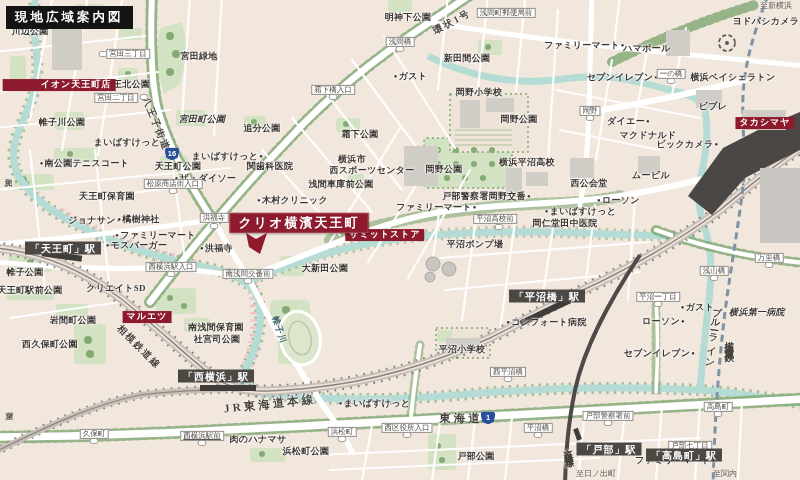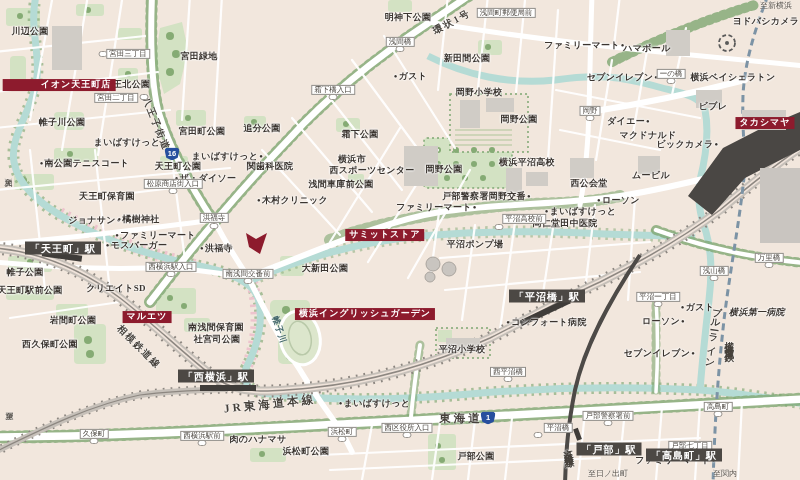--- a/index.html
+++ b/index.html
@@ -228,21 +228,21 @@
   </svg>
 
   <div id="labels">
       <div class="lbl p" style="left: 30px; top: 32px; transform: translate(-50%, -50%);">川辺公園</div>
       <div class="lbl b" style="left: 128px; top: 54px; transform: translate(-50%, -50%);">宮田三丁目</div>
       <div class="lbl p" style="left: 199px; top: 57px; transform: translate(-50%, -50%);">宮田緑地</div>
       <div class="lbl r" style="left: 59px; top: 85px; transform: translate(-50%, -50%); padding-left: 38px;">イオン天王町店</div>
       <div class="lbl p" style="left: 127px; top: 85px; transform: translate(-50%, -50%);">天王北公園</div>
       <div class="lbl b" style="left: 116px; top: 98px; transform: translate(-50%, -50%);">宮田二丁目</div>
       <div class="lbl p" style="left: 62px; top: 123px; transform: translate(-50%, -50%);">帷子川公園</div>
-      <div class="lbl p" style="left: 202px; top: 132px; transform: translate(-50%, -50%);">宮田町公園</div>
+      <div class="lbl p" style="left: 202px; top: 120px; transform: translate(-50%, -50%); font-style: italic;">宮田町公園</div>
       <div class="lbl s" style="left: 130px; top: 143px; transform: translate(-50%, -50%);">まいばすけっと<span class="dot">●</span></div>
       <div class="lbl rd" style="left: 156px; top: 124px; transform: translate(-50%, -50%) rotate(68deg);">八王子街道</div>
       <div class="lbl sh" style="left: 172px; top: 154px; transform: translate(-50%, -50%);">16</div>
       <div class="lbl s" style="left: 228px; top: 157px; transform: translate(-50%, -50%);">まいばすけっと<span class="dot">●</span></div>
       <div class="lbl p" style="left: 270px; top: 167px; transform: translate(-50%, -50%);">関歯科医院</div>
       <div class="lbl p" style="left: 408px; top: 18px; transform: translate(-50%, -50%);">明神下公園</div>
       <div class="lbl b" style="left: 400px; top: 42px; transform: translate(-50%, -50%);">浅間橋</div>
       <div class="lbl rd" style="left: 452px; top: 22px; transform: translate(-50%, -50%) rotate(-28deg);">環状1号</div>
       <div class="lbl b" style="left: 506px; top: 13px; transform: translate(-50%, -50%);">浅間町郵便局前</div>
       <div class="lbl p" style="left: 467px; top: 59px; transform: translate(-50%, -50%);">新田間公園</div>
@@ -265,80 +265,80 @@
       <div class="lbl s" style="left: 629px; top: 122px; transform: translate(-50%, -50%);">ダイエー<span class="dot">●</span></div>
       <div class="lbl r" style="left: 765px; top: 123px; transform: translate(-50%, -50%);">タカシマヤ</div>
       <div class="lbl p" style="left: 648px; top: 136px; transform: translate(-50%, -50%);">マクドナルド</div>
       <div class="lbl s" style="left: 688px; top: 145px; transform: translate(-50%, -50%);">ビックカメラ<span class="dot">●</span></div>
       <div class="lbl p" style="left: 651px; top: 176px; transform: translate(-50%, -50%);">ムービル</div>
       <div class="lbl p" style="left: 589px; top: 184px; transform: translate(-50%, -50%);">西公会堂</div>
       <div class="lbl p" style="left: 527px; top: 163px; transform: translate(-50%, -50%);">横浜平沼高校</div>
       <div class="lbl s" style="left: 487px; top: 197px; transform: translate(-50%, -50%);">戸部警察署岡野交番<span class="dot">●</span></div>
       <div class="lbl s" style="left: 618px; top: 201px; transform: translate(-50%, -50%);"><span class="dot">●</span>ローソン</div>
       <div class="lbl s" style="left: 437px; top: 208px; transform: translate(-50%, -50%);">ファミリーマート<span class="dot">●</span></div>
-      <div class="lbl b" style="left: 524px; top: 219px; transform: translate(-50%, -50%);">平沼高校前</div>
+      <div class="lbl b" style="left: 495px; top: 219px; transform: translate(-50%, -50%);">平沼高校前</div>
       <div class="lbl s" style="left: 580px; top: 212px; transform: translate(-50%, -50%);"><span class="dot">●</span>まいばすけっと</div>
       <div class="lbl p" style="left: 565px; top: 224px; transform: translate(-50%, -50%);">岡仁堂田中医院</div>
       <div class="lbl p" style="left: 448px; top: 245px; transform: translate(-50%, -50%); margin-left: 27px;">平沼ポンプ場</div>
       <div class="lbl st" style="left: 547px; top: 296px; transform: translate(-50%, -50%);">「平沼橋」駅</div>
       <div class="lbl b" style="left: 658px; top: 297px; transform: translate(-50%, -50%);">平沼一丁目</div>
       <div class="lbl s" style="left: 546px; top: 323px; transform: translate(-50%, -50%);"><span class="dot">●</span>コンフォート病院</div>
       <div class="lbl s" style="left: 664px; top: 322px; transform: translate(-50%, -50%);">ローソン<span class="dot">●</span></div>
       <div class="lbl s" style="left: 697px; top: 308px; transform: translate(-50%, -50%);"><span class="dot">●</span>ガスト</div>
       <div class="lbl s" style="left: 660px; top: 354px; transform: translate(-50%, -50%);">セブンイレブン<span class="dot">●</span></div>
       <div class="lbl p" style="left: 757px; top: 313px; transform: translate(-50%, -50%); font-style: italic;">横浜第一病院</div>
       <div class="lbl b" style="left: 769px; top: 258px; transform: translate(-50%, -50%);">万里橋</div>
       <div class="lbl b" style="left: 714px; top: 271px; transform: translate(-50%, -50%);">浅山橋</div>
       <div class="lbl rd vert" style="left: 729px; top: 340px; transform: translate(-50%, -50%);">横浜市営地下鉄</div>
       <div class="lbl rd vert" style="left: 714px; top: 332px; transform: translate(-50%, -50%) rotate(8deg);">ブルーライン</div>
       <div class="lbl p" style="left: 462px; top: 350px; transform: translate(-50%, -50%);">平沼小学校</div>
       <div class="lbl b" style="left: 508px; top: 372px; transform: translate(-50%, -50%);">西平沼橋</div>
-      <div class="lbl r" style="left: 365px; top: 314px; transform: translate(-50%, -50%);">横浜イングリッシュガーデン</div>
       <div class="lbl rv" style="left: 279px; top: 330px; transform: translate(-50%, -50%) rotate(72deg);">帷子川</div>
       <div class="lbl rd" style="left: 139px; top: 347px; transform: translate(-50%, -50%) rotate(45deg);">相模鉄道線</div>
       <div class="lbl st" style="left: 216px; top: 376px; transform: translate(-50%, -50%);">「西横浜」駅</div>
       <div class="lbl rd2" style="left: 270px; top: 404px; transform: translate(-50%, -50%) rotate(-6deg);">JR東海道本線</div>
       <div class="lbl s" style="left: 374px; top: 404px; transform: translate(-50%, -50%);"><span class="dot">●</span>まいばすけっと</div>
       <div class="lbl rd2" style="left: 461px; top: 418px; transform: translate(-50%, -50%);">東海道</div>
       <div class="lbl sh" style="left: 488px; top: 418px; transform: translate(-50%, -50%);">1</div>
       <div class="lbl b" style="left: 407px; top: 428px; transform: translate(-50%, -50%);">西区役所入口</div>
       <div class="lbl b" style="left: 342px; top: 432px; transform: translate(-50%, -50%);">浜松町</div>
       <div class="lbl p" style="left: 258px; top: 440px; transform: translate(-50%, -50%);">肉のハナマサ</div>
       <div class="lbl p" style="left: 303px; top: 452px; transform: translate(-50%, -50%); padding-left: 6px;">浜松町公園</div>
       <div class="lbl p" style="left: 476px; top: 457px; transform: translate(-50%, -50%);">戸部公園</div>
       <div class="lbl b" style="left: 94px; top: 434px; transform: translate(-50%, -50%);">久保町</div>
-      <div class="lbl b" style="left: 202px; top: 436px; transform: translate(-50%, -50%);">西横浜駅前</div>
+      <div class="lbl b" style="left: 202px; top: 436px; transform: translate(-50%, -50%); text-decoration: underline;">西横浜駅前</div>
       <div class="lbl d vert" style="left: 8px; top: 406px; transform: translate(-50%, -50%);">至戸塚</div>
       <div class="lbl d vert" style="left: 7px; top: 172px; transform: translate(-50%, -50%);">至大和</div>
       <div class="lbl b" style="left: 608px; top: 416px; transform: translate(-50%, -50%);">戸部警察署前</div>
       <div class="lbl st" style="left: 684px; top: 425px; transform: translate(-50%, -50%); margin-top: 30px;">「高島町」駅</div>
       <div class="lbl b" style="left: 718px; top: 407px; transform: translate(-50%, -50%);">高島町</div>
       <div class="lbl st" style="left: 609px; top: 449px; transform: translate(-50%, -50%);">「戸部」駅</div>
       <div class="lbl b" style="left: 690px; top: 446px; transform: translate(-50%, -50%);">戸部七丁目</div>
       <div class="lbl s" style="left: 676px; top: 461px; transform: translate(-50%, -50%);">ファミリーマート<span class="dot">●</span></div>
       <div class="lbl rd vert" style="left: 567px; top: 447px; transform: translate(-50%, -50%) rotate(-8deg);">京浜急行本線</div>
-      <div class="lbl d" style="left: 596px; top: 474px; transform: translate(-50%, -50%); margin-left: 12px;">至日ノ出町</div>
+      <div class="lbl d" style="left: 596px; top: 474px; transform: translate(-50%, -50%);">至日ノ出町</div>
       <div class="lbl d" style="left: 725px; top: 474px; transform: translate(-50%, -50%);">至関内</div>
-      <div class="lbl b" style="left: 558px; top: 428px; transform: translate(-50%, -50%);">平沼橋</div>
+      <div class="lbl b" style="left: 538px; top: 428px; transform: translate(-50%, -50%);">平沼橋</div>
       <div class="lbl s" style="left: 84px; top: 164px; transform: translate(-50%, -50%);"><span class="dot">●</span>南公園テニスコート</div>
       <div class="lbl p" style="left: 178px; top: 167px; transform: translate(-50%, -50%);">天王町公園</div>
       <div class="lbl s" style="left: 205px; top: 179px; transform: translate(-50%, -50%);"><span class="dot">●</span>ザ・ダイソー</div>
       <div class="lbl b" style="left: 173px; top: 184px; transform: translate(-50%, -50%);">松原商店街入口</div>
       <div class="lbl p" style="left: 107px; top: 197px; transform: translate(-50%, -50%);">天王町保育園</div>
       <div class="lbl s" style="left: 95px; top: 221px; transform: translate(-50%, -50%);">ジョナサン<span class="dot">●</span></div>
       <div class="lbl s" style="left: 138px; top: 220px; transform: translate(-50%, -50%);"><span class="dot">●</span>橘樹神社</div>
       <div class="lbl s" style="left: 155px; top: 236px; transform: translate(-50%, -50%);"><span class="dot">●</span>ファミリーマート</div>
       <div class="lbl s" style="left: 136px; top: 246px; transform: translate(-50%, -50%);"><span class="dot">●</span>モスバーガー</div>
       <div class="lbl st" style="left: 63px; top: 248px; transform: translate(-50%, -50%);">「天王町」駅</div>
       <div class="lbl p" style="left: 25px; top: 273px; transform: translate(-50%, -50%);">帷子公園</div>
       <div class="lbl p" style="left: 30px; top: 291px; transform: translate(-50%, -50%);">天王町駅前公園</div>
       <div class="lbl p" style="left: 116px; top: 289px; transform: translate(-50%, -50%);">クリエイトSD</div>
       <div class="lbl b" style="left: 171px; top: 267px; transform: translate(-50%, -50%);">西横浜駅入口</div>
       <div class="lbl b" style="left: 214px; top: 218px; transform: translate(-50%, -50%);">洪福寺</div>
       <div class="lbl s" style="left: 216px; top: 249px; transform: translate(-50%, -50%);"><span class="dot">●</span>洪福寺</div>
+      <div class="lbl m" style="left: 299px; top: 223px; transform: translate(-50%, -50%);">クリオ横濱天王町</div>
       <div class="lbl s" style="left: 292px; top: 201px; transform: translate(-50%, -50%);"><span class="dot">●</span>木村クリニック</div>
       <div class="lbl p" style="left: 352px; top: 160px; transform: translate(-50%, -50%);">横浜市</div>
       <div class="lbl p" style="left: 372px; top: 171px; transform: translate(-50%, -50%);">西スポーツセンター</div>
       <div class="lbl p" style="left: 341px; top: 185px; transform: translate(-50%, -50%);">浅間車庫前公園</div>
       <div class="lbl r" style="left: 385px; top: 235px; transform: translate(-50%, -50%);">サミットストア</div>
       <div class="lbl p" style="left: 325px; top: 269px; transform: translate(-50%, -50%);">大新田公園</div>
       <div class="lbl b" style="left: 248px; top: 274px; transform: translate(-50%, -50%);">南浅間交番前</div>
       <div class="lbl p" style="left: 217px; top: 300px; transform: translate(-50%, -50%); margin-top: 40px;">社宮司公園</div>
       <div class="lbl r" style="left: 147px; top: 317px; transform: translate(-50%, -50%);">マルエツ</div>
       <div class="lbl p" style="left: 216px; top: 328px; transform: translate(-50%, -50%);">南浅間保育園</div>
@@ -362,13 +362,14 @@
       <div class="lbl ov" style="left: 342px; top: 439px; transform: translate(-50%, -50%);"></div>
       <div class="lbl ov" style="left: 407px; top: 435px; transform: translate(-50%, -50%);"></div>
       <div class="lbl ov" style="left: 94px; top: 441px; transform: translate(-50%, -50%);"></div>
       <div class="lbl ov" style="left: 202px; top: 443px; transform: translate(-50%, -50%);"></div>
       <div class="lbl ov" style="left: 608px; top: 423px; transform: translate(-50%, -50%);"></div>
       <div class="lbl ov" style="left: 718px; top: 414px; transform: translate(-50%, -50%);"></div>
       <div class="lbl ov" style="left: 690px; top: 453px; transform: translate(-50%, -50%);"></div>
       <div class="lbl ov" style="left: 538px; top: 435px; transform: translate(-50%, -50%);"></div>
     </div>
 
+  <div id="title-badge">現地広域案内図</div>
 </div>
 
 </body></html>

